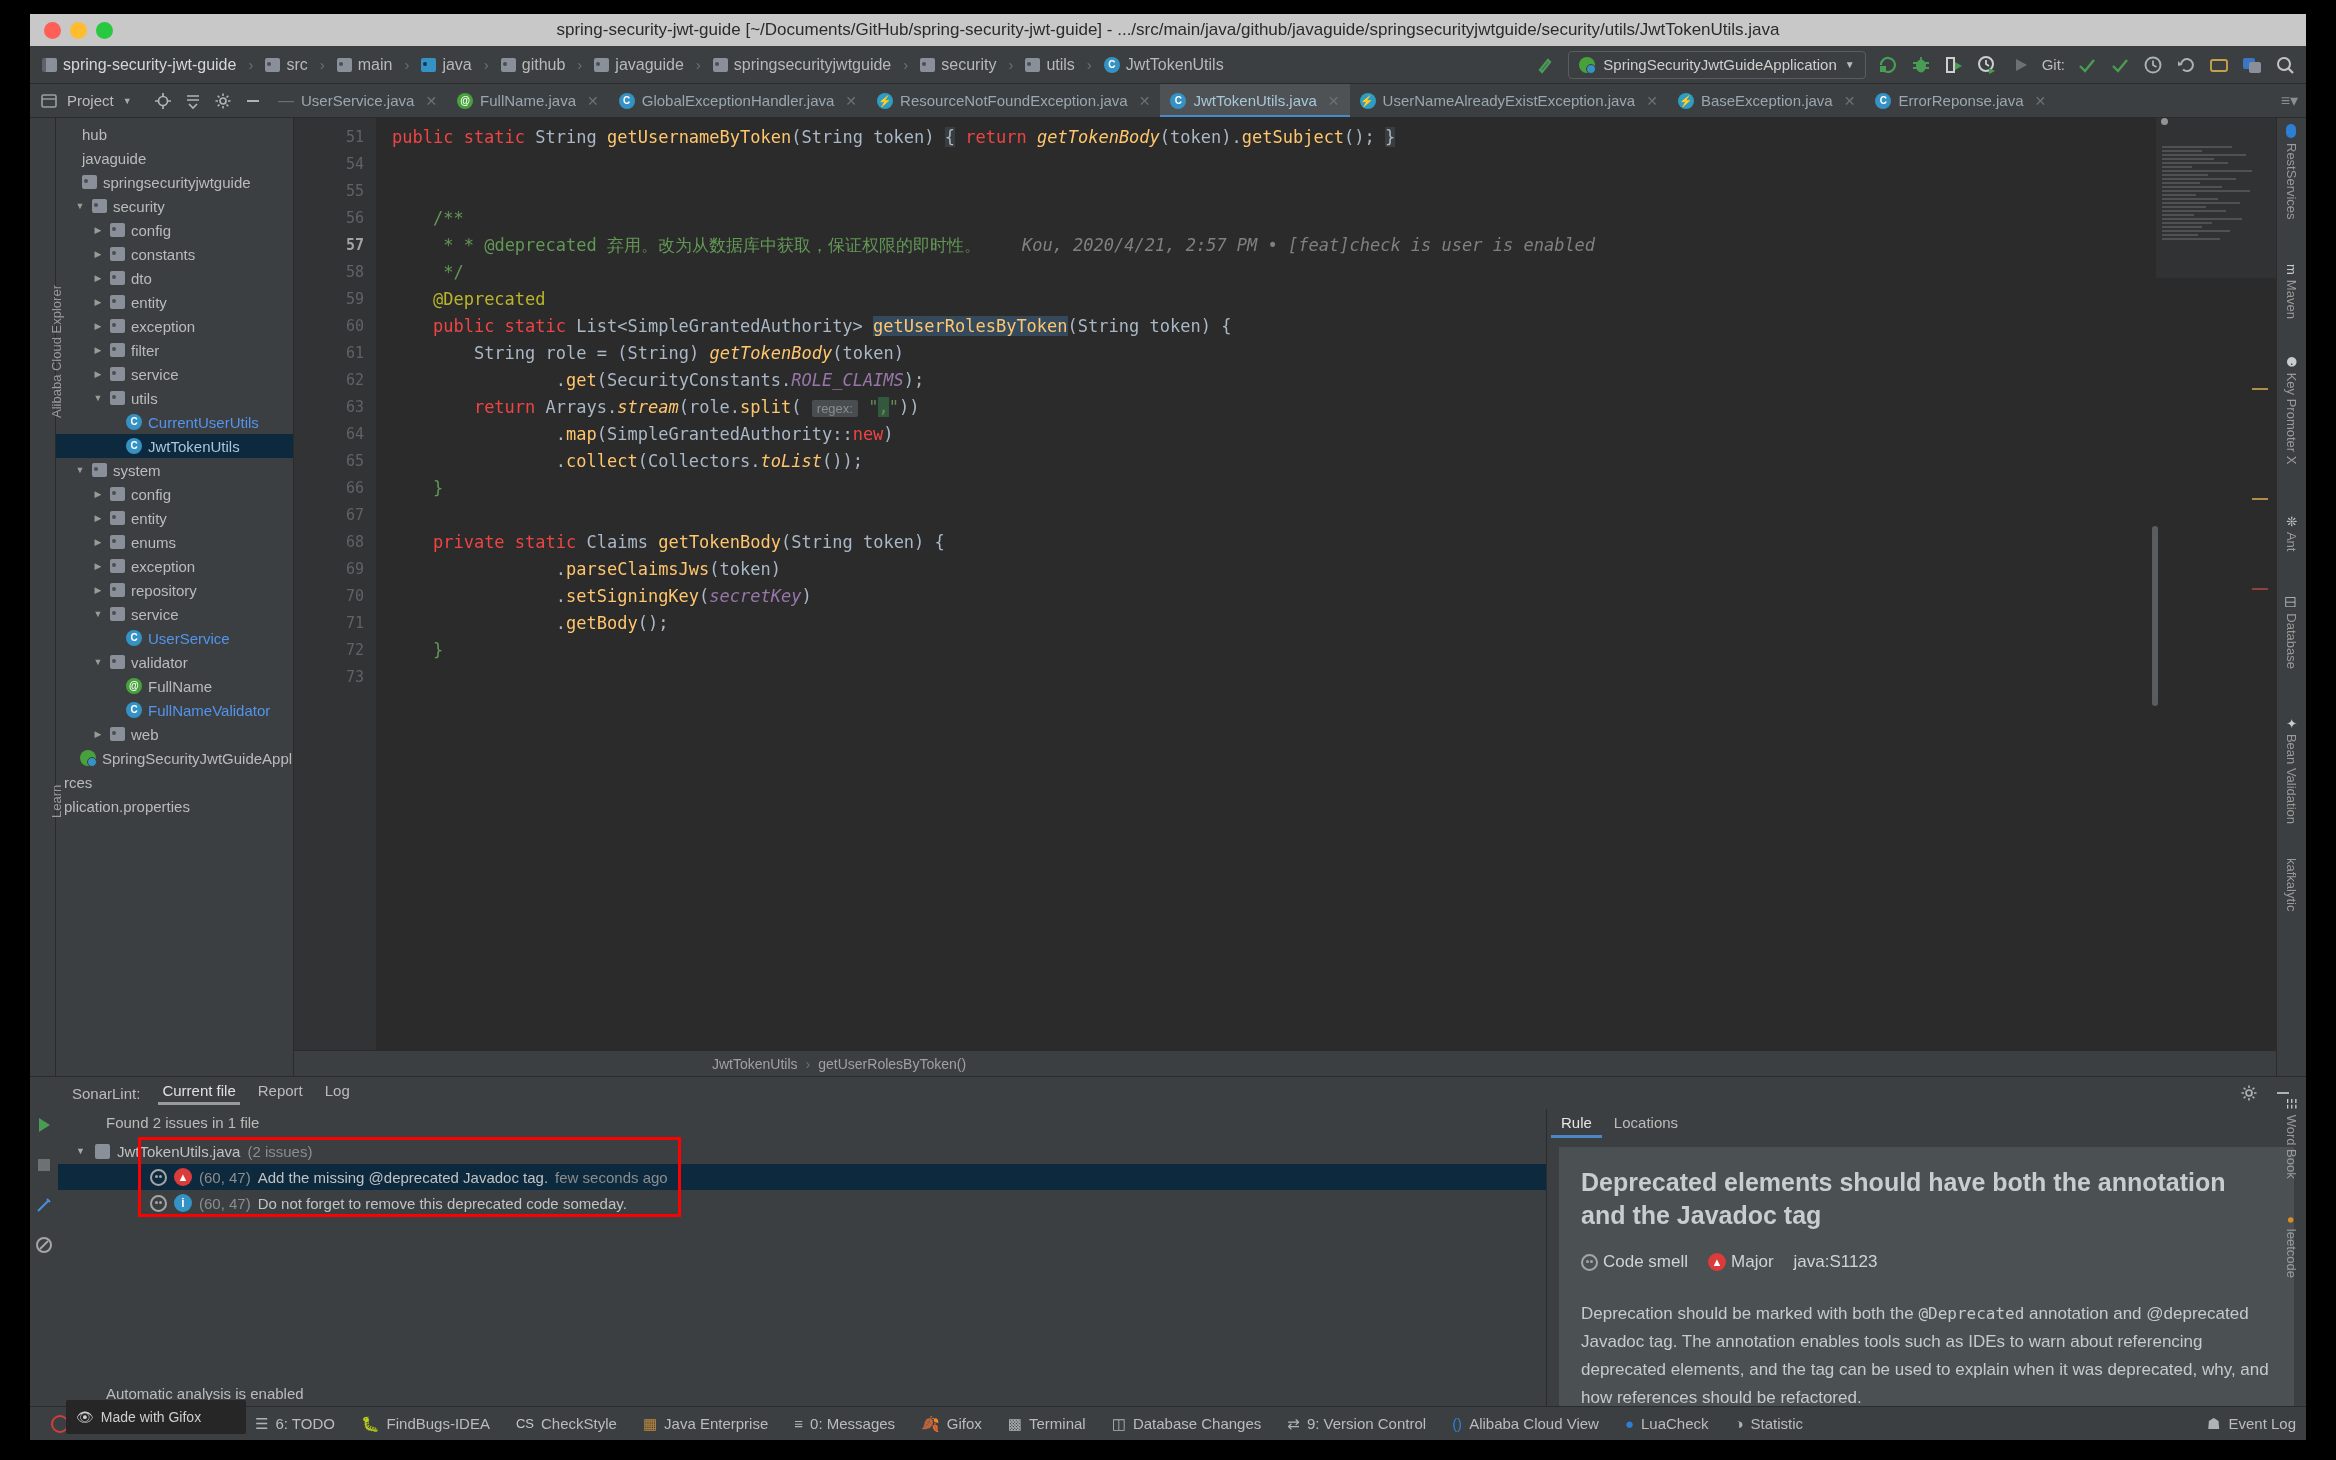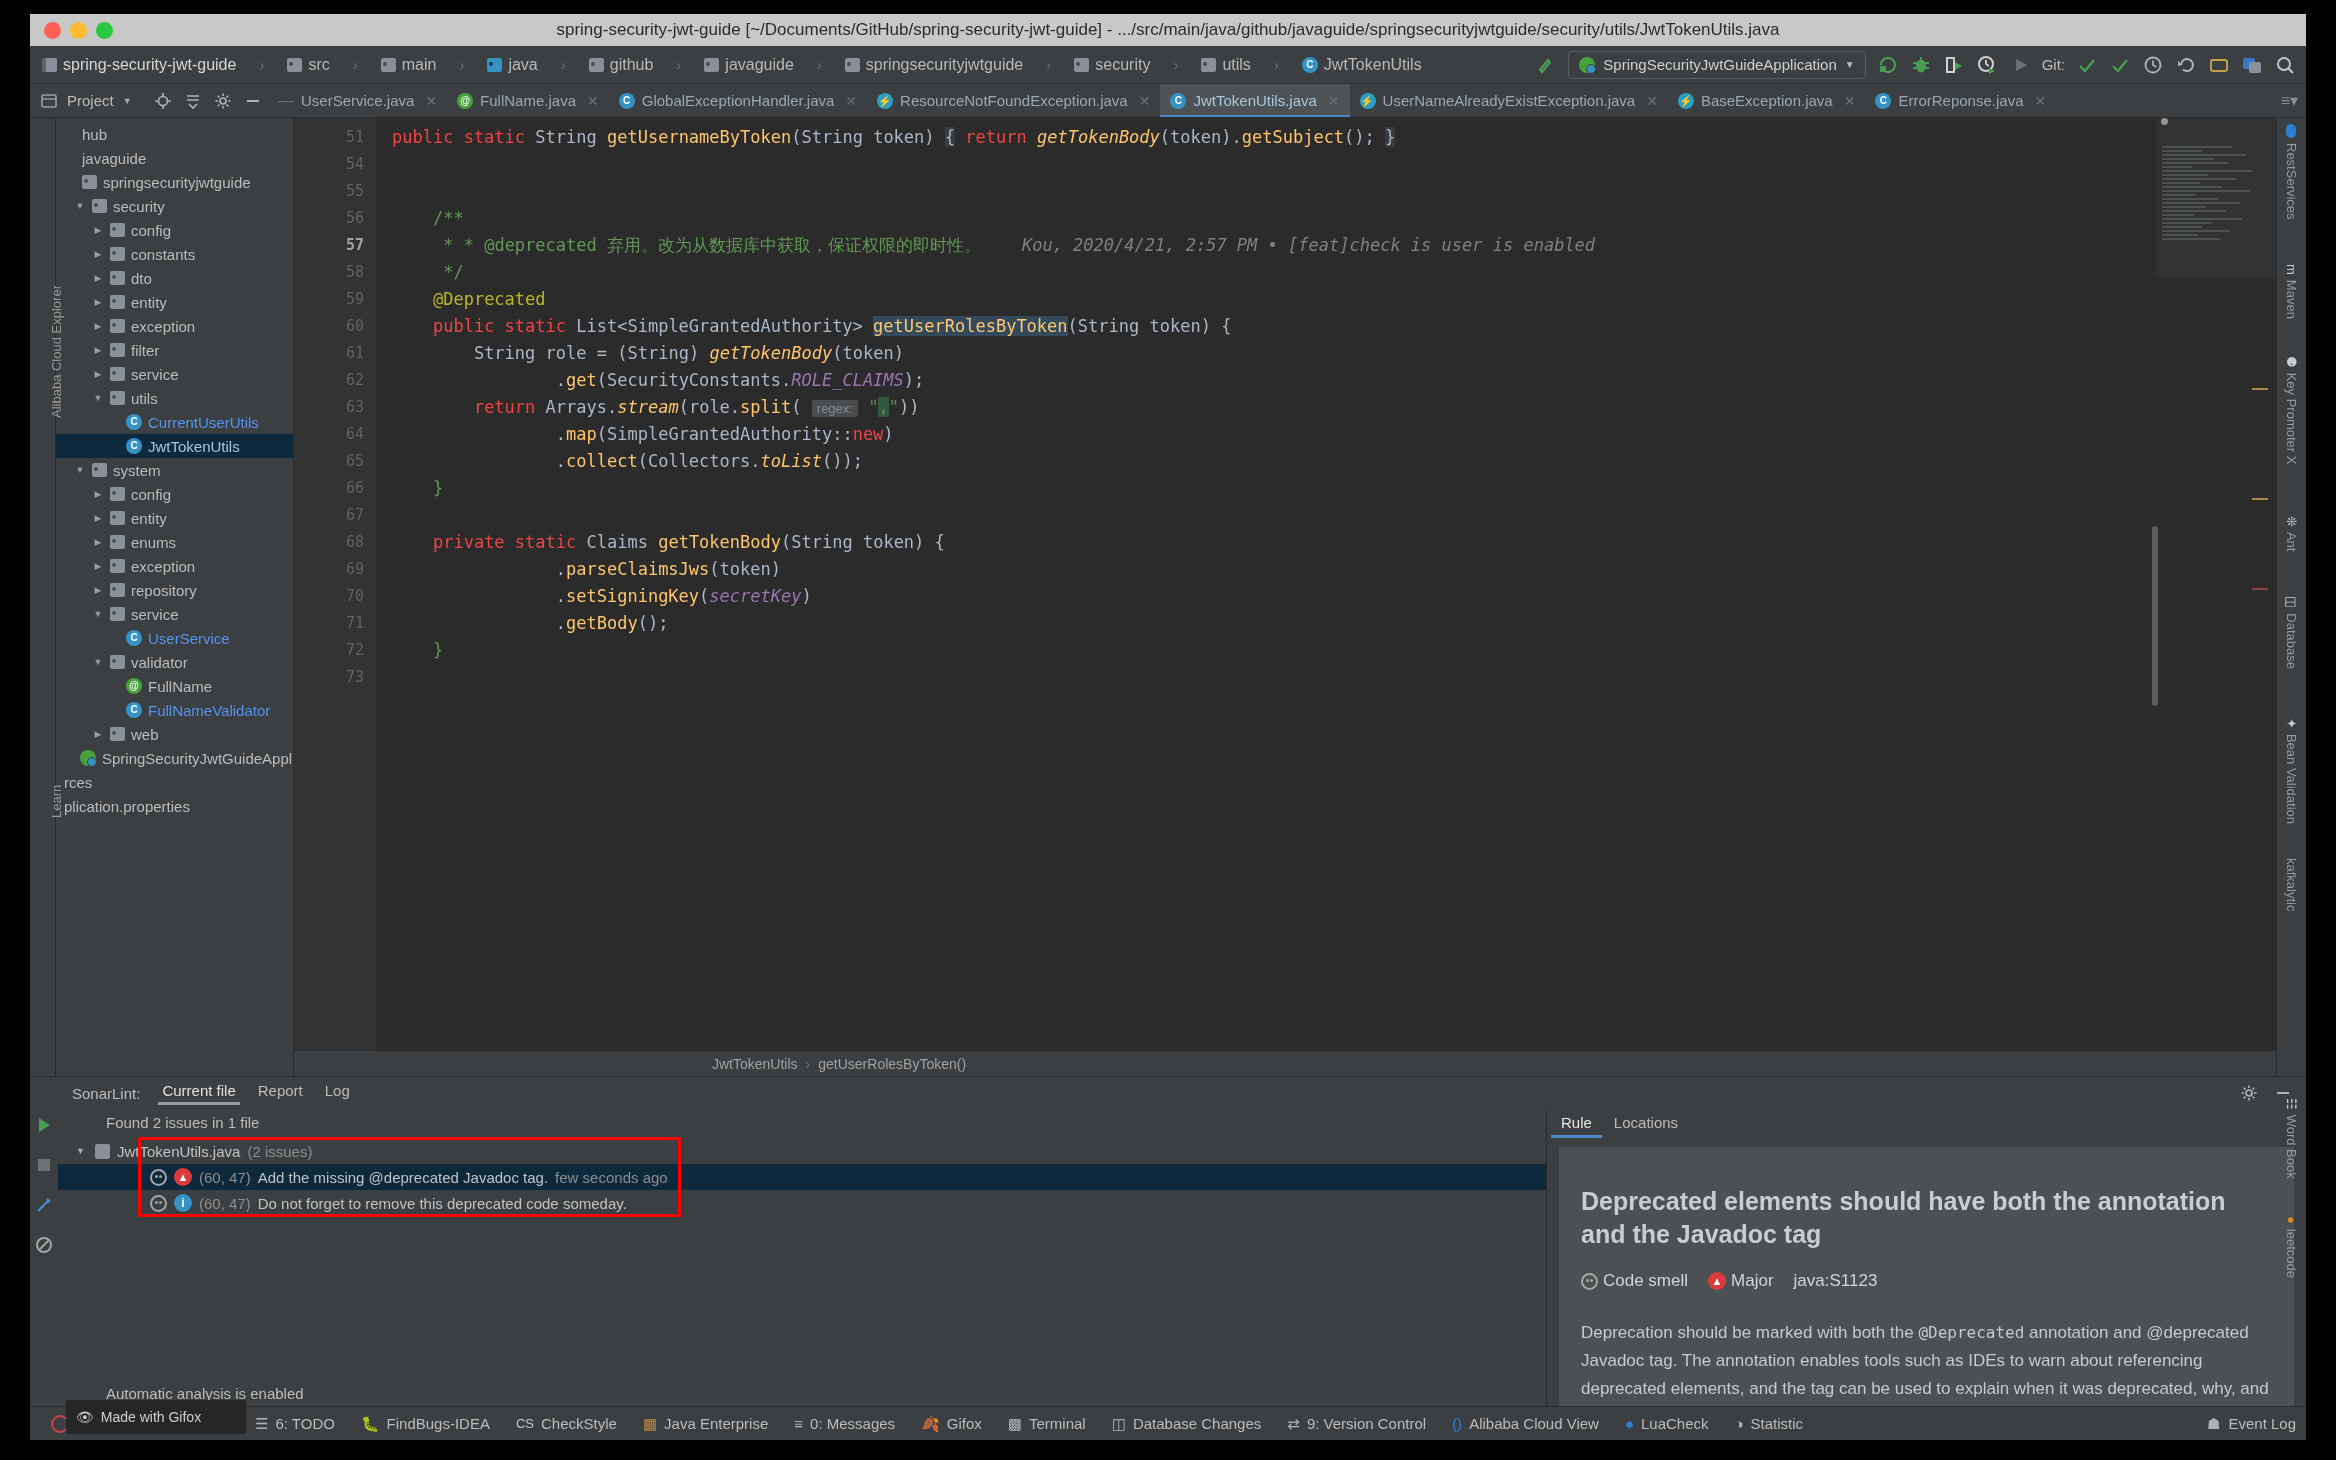--- a/index.html
+++ b/index.html
@@ -31,21 +31,21 @@
     position: absolute; left: 0; right: 0; text-align: center;
     font-size: 17px; color: #2b2b2b; white-space: nowrap;
     overflow: hidden; text-overflow: ellipsis; padding: 0 180px;
   }
 
   
   .navbar {
     height: 38px; background: #3c3f41; display: flex; align-items: center;
     border-bottom: 1px solid #2b2b2b; flex: none; padding-left: 8px;
   }
-  .crumbs { display: flex; align-items: center; gap: 14px; }
+  .crumbs { display: flex; align-items: center; gap: 3px; }
   .crumb {
     display: flex; align-items: center; gap: 6px;
     font-size: 16px; color: #b8b8b8; padding: 2px 4px; white-space: nowrap;
   }
   .crumb.first { color: #d6d6d6; }
   .crumb-sep { color: #6e7174; font-size: 15px; margin: 0 5px; }
   .ic { width: 15px; height: 14px; border-radius: 2px; flex: none; position: relative; }
   .ic.folder { background: #8a9099; }
   .ic.folder::after {
     content: ""; position: absolute; left: 2px; top: 4px;
@@ -258,21 +258,21 @@
     height: 34px; display:flex; align-items:center; gap:22px; padding-left:14px;
     font-size:15px; color:#bbb; flex:none;
   }
   .rule-tabs .rtab { position:relative; padding-bottom:7px;}
   .rule-tabs .rtab.active { color:#e6e6e6; }
   .rule-tabs .rtab.active::after{
     content:"";position:absolute;left:-10px;right:-10px;bottom:0;height:3px;background:#4a88c7;
   }
   .rule-card {
     margin: 4px 12px 0 12px; background: #4b5052; flex:1; overflow:hidden;
-    padding: 38px 22px 0 22px;
+    padding: 19px 22px 0 22px;
   }
   .rule-title { font-size: 25px; font-weight: bold; color: #c9cdcf; line-height: 1.32; }
   .rule-meta { display:flex; align-items:center; gap:5px; margin-top: 20px; font-size:17px; color:#d0d4d6;}
   .rule-meta .sep { width: 10px; }
   .rule-desc { margin-top: 28px; font-size: 17px; color: #c6cacc; line-height: 1.65; }
   .rule-desc code { font-family: "DejaVu Sans Mono", monospace; font-size: 16px; }
 
   
   .statusbar {
     height: 34px; background: #3c3f41; border-top:1px solid #2b2b2b;

